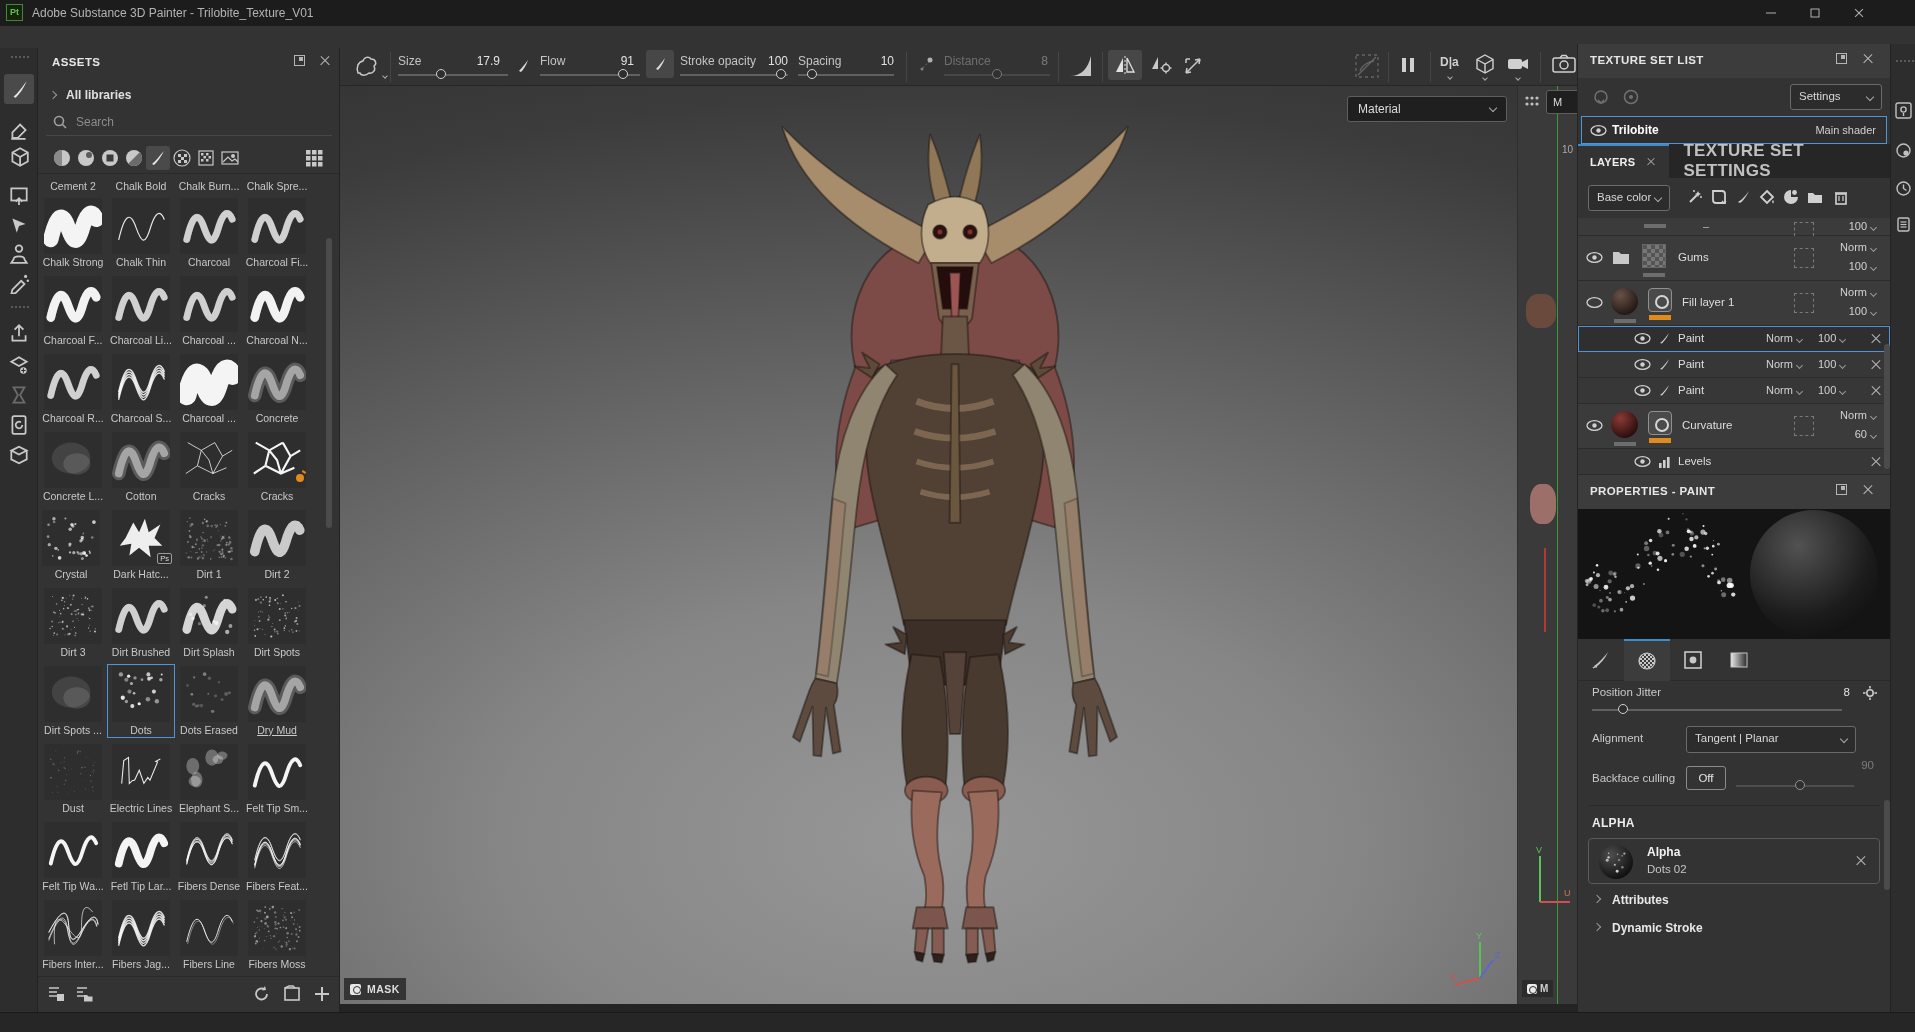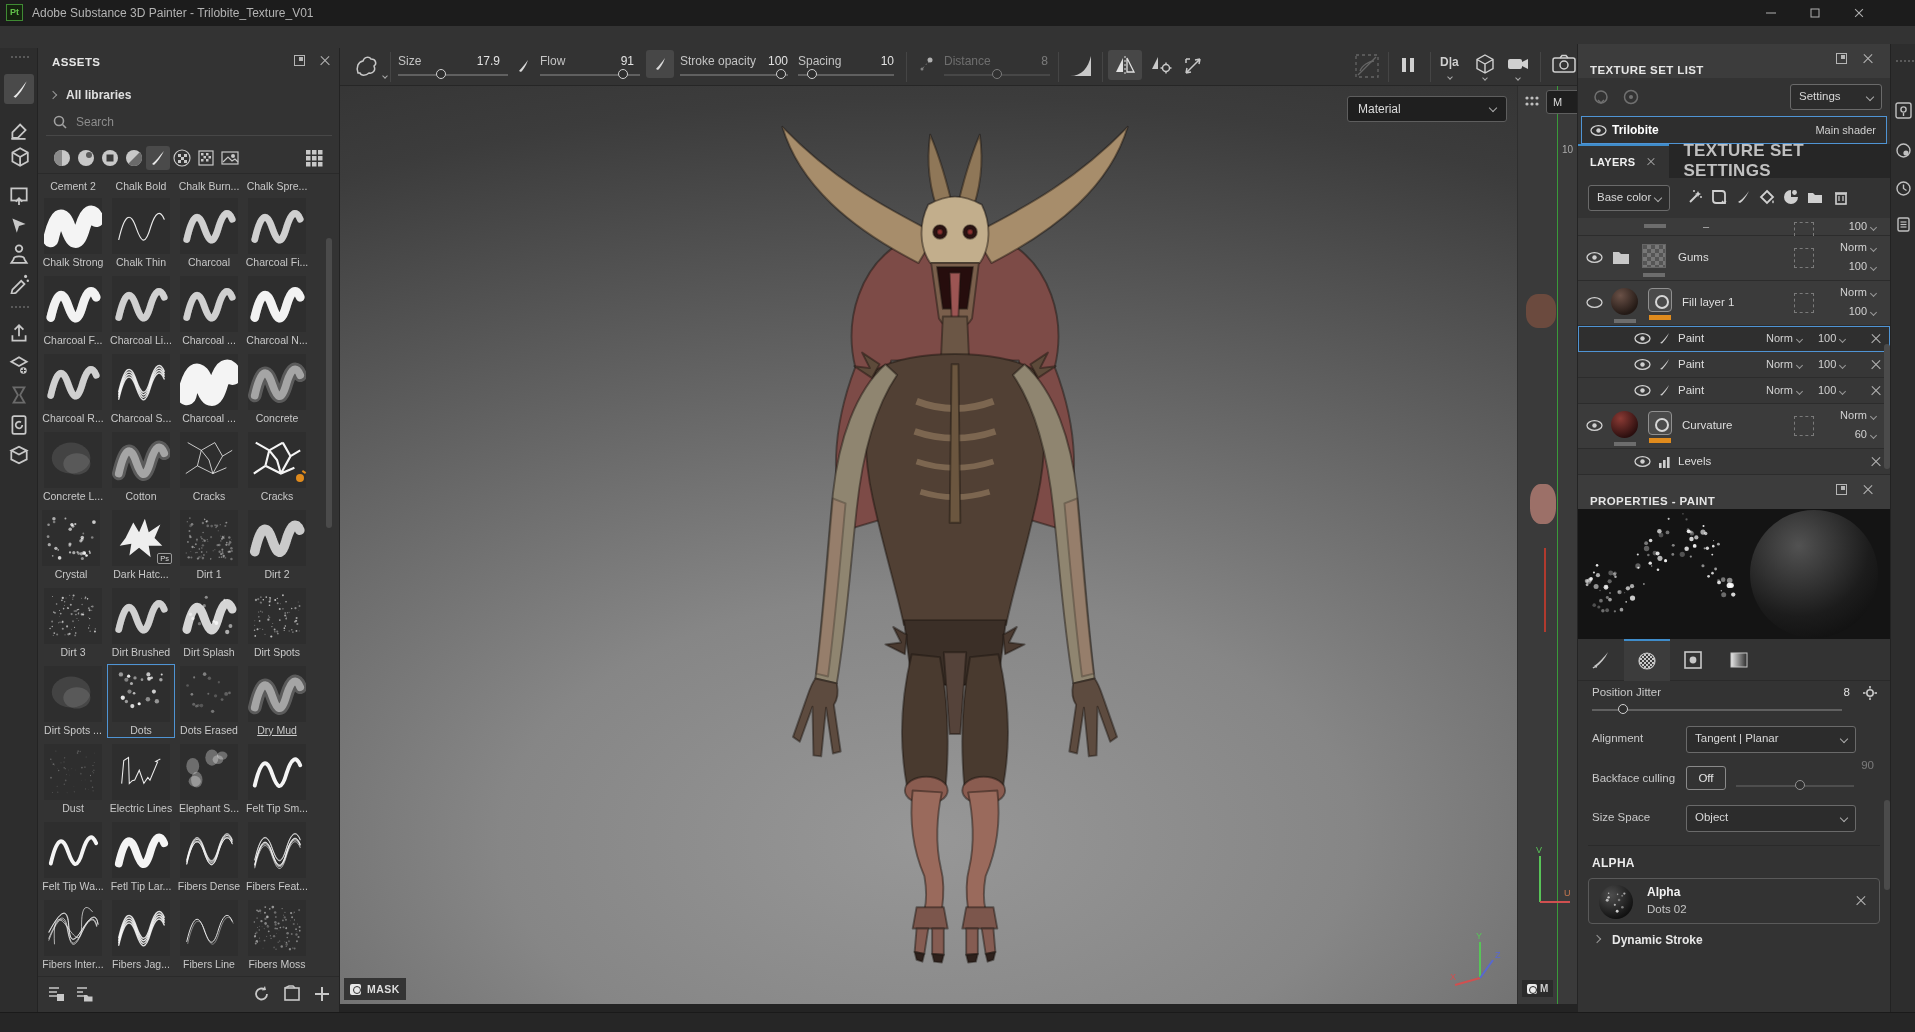--- a/index.html
+++ b/index.html
@@ -101,21 +101,21 @@
   .uv-frag { position:absolute; border-radius:40%; }
   #gizmo-uv { position:absolute; left:6px; top:758px; width:50px; height:72px; }
   #mini-map-box { position:absolute; left:4px; top:894px; height:17px; background:#2b2b2b; display:flex; align-items:center; gap:3px; padding:0 5px; }
   #mini-map-box .sq { width:10px; height:10px; background:#ececec; border-radius:2px; position:relative; }
   #mini-map-box .sq:after { content:""; position:absolute; left:2px; top:2px; width:6px; height:6px; border:1.3px solid #2b2b2b; border-radius:50%; }
   #mini-map-box b { color:#cfcfcf; font-size:10px; }
 
   
   #right-panel { position:absolute; left:1577px; top:44px; width:313px; height:968px; background:#333; border-left:1px solid #242424; }
   .rp-header { position:relative; height:34px; background:#3c3c3c; }
-  .rp-header .panel-title { top:20px; left:12px; }
+  .rp-header .panel-title { top:10px; left:12px; }
   #tsl-settings-row { position:relative; height:38px; }
   .dd-box { position:absolute; background:#2c2c2c; border:1px solid #6a6a6a; border-radius:3px; color:#d8d8d8; font-size:11.5px; }
   .dd-box .chev { position:absolute; right:8px; top:9px; }
   .dd-box span { position:absolute; left:8px; top:5px; }
   #trilobite-row { position:relative; height:28px; margin:0 3px; border:1px solid #4f94d4; background:#2e2e2e; }
   #uvtiles-row { position:relative; height:26px; }
   #rp-tabs { position:relative; height:34px; background:#2a2a2a; display:flex; }
   #tab-layers { position:relative; background:#333; border-top:2px solid #3f8cca; display:flex; align-items:center; gap:10px; padding:0 12px; }
   #tab-layers b { color:#f0f0f0; font-size:11px; letter-spacing:.3px; }
   #tab-tss { background:#262626; display:flex; align-items:center; padding:0 14px; }
@@ -1748,27 +1748,20 @@
 
     <div style="position:relative;height:40px;">
       <span class="prop-label" style="top:13px;">Backface culling</span>
       <div class="off-btn" style="left:108px;top:7px;width:40px;height:24px;line-height:22px;"><span>Off</span></div>
       <span class="prop-value-num" style="right:16px;top:0px;opacity:.4;">90</span>
       <div class="track" style="left:158px;top:26px;width:118px;opacity:.6;">
           <div class="handle" id="backface-handle" style="left: 59px;"></div>
         </div>
     </div>
 
-    <div style="position:relative;height:40px;">
-      <span class="prop-label" style="top:12px;">Size Space</span>
-      <div class="dd-box" style="left:108px;top:6px;width:170px;height:27px;">
-        <span>Object</span>
-        <i class="chev"></i>
-      </div>
-    </div>
 
     <div class="section-divider"></div>
 
     <div style="position:relative;height:24px;">
       <b style="position:absolute;left:14px;top:4px;font-size:12px;color:#ececec;letter-spacing:.3px;">ALPHA</b>
     </div>
 
     <div id="alpha-card">
       <div id="alpha-thumb"><svg width="34" height="34" viewBox="0 0 34 34">
             <circle cx="18.61954861180857" cy="9.346566059626639" r="0.7847225197125226" fill="#cfcfcf" opacity="0.6929154757410287"></circle>
@@ -1783,20 +1776,24 @@
             <circle cx="8.20858688512817" cy="15.278463370166719" r="1.4833964618388564" fill="#cfcfcf" opacity="0.8390261771157383"></circle>
           </svg></div>
       <b style="position:absolute;left:58px;top:6px;font-size:12px;color:#f2f2f2;">Alpha</b>
       <span style="position:absolute;left:58px;top:24px;font-size:11.5px;color:#c6c6c6;">Dots 02</span>
       <span class="x-glyph" style="position:absolute;right:12px;top:16px;">
           <i></i>
           <b></b>
         </span>
     </div>
 
+    <div class="collapse-row">
+      <span class="chev chev-r" style="border-color:#999;"></span>
+      <b>Attributes</b>
+    </div>
     <div class="collapse-row">
       <span class="chev chev-r" style="border-color:#999;"></span>
       <b>Dynamic Stroke</b>
     </div>
 
     <div id="props-scrollbar"></div>
   </div>
 
   <div id="right-strip">
     <div class="grip-h" style="top:16px;">

